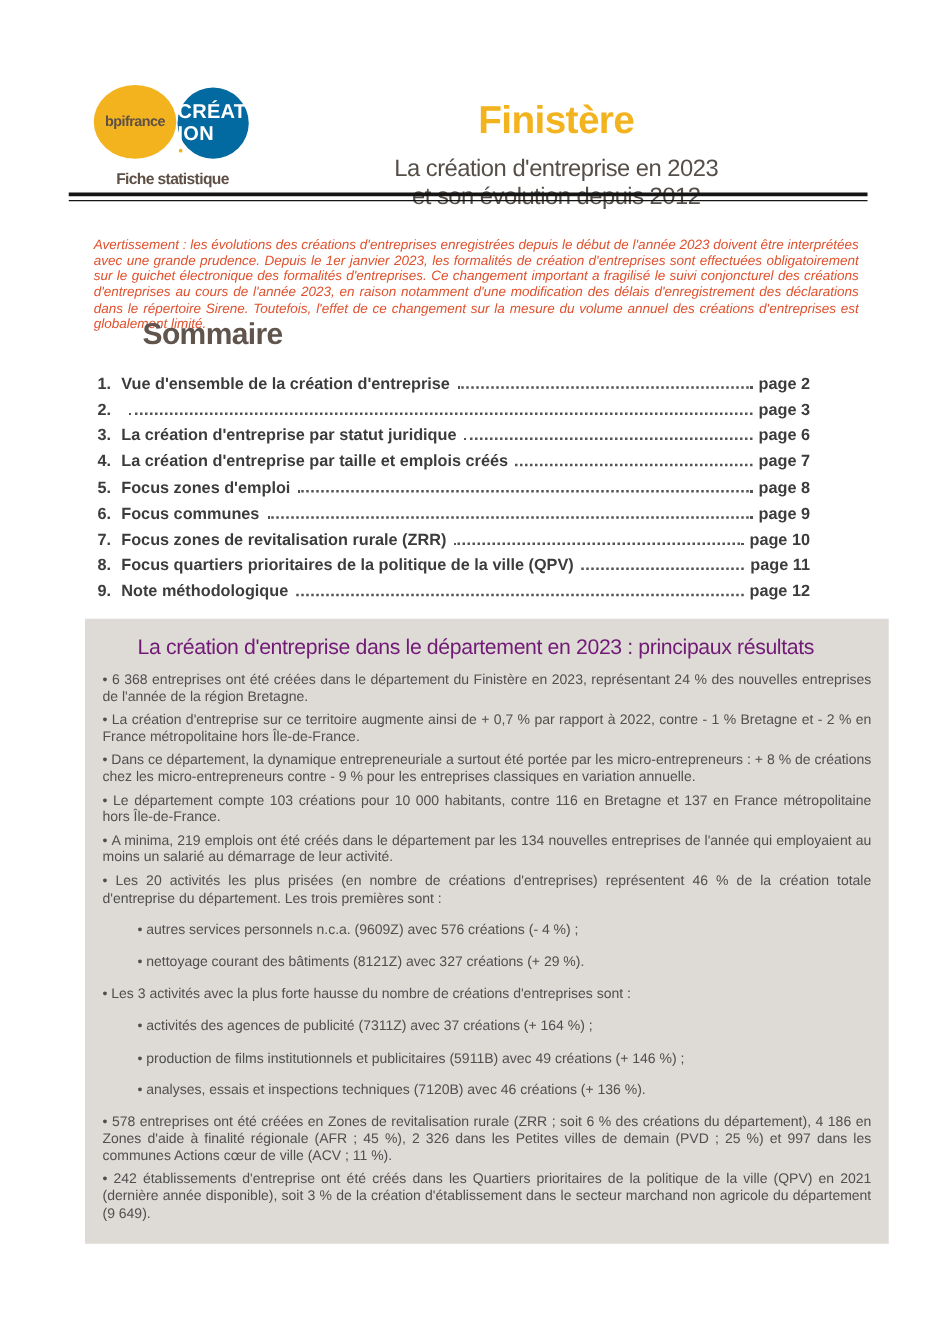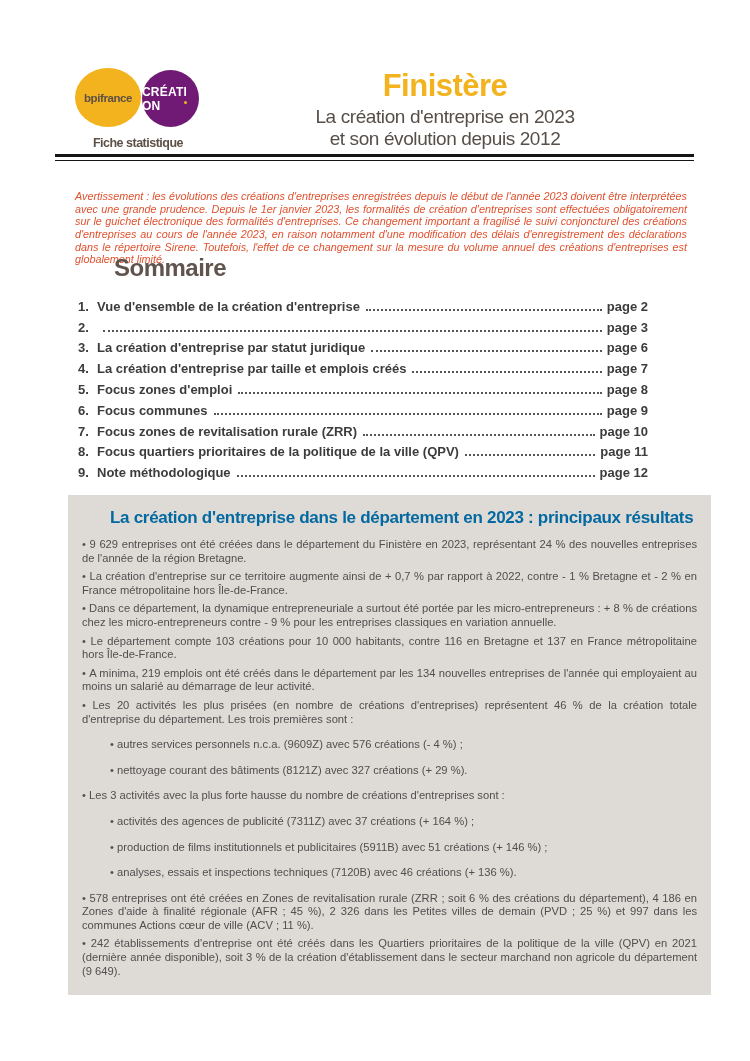--- a/index.html
+++ b/index.html
@@ -24,24 +24,24 @@
     width: 66px; height: 59px;
     border-radius: 50%;
     background: #F2B31E;
     display: flex; align-items: center; justify-content: center;
     color: #5E5047; font-weight: bold; font-size: 11.5px;
     letter-spacing: -0.4px;
   }
   .creation-circle {
     width: 57px; height: 57px;
     border-radius: 50%;
-    background: #701a75;
+    background: #0369a1;
     margin-left: 1px;
     display: flex; align-items: center; justify-content: center;
-    color: #ffffff; font-weight: bold; font-size: 12px;
+    color: #ffffff; font-weight: bold; font-size: 16px;
     letter-spacing: 0.2px;
   }
   .creation-i { position: relative; display: inline-block; }
   .creation-i-dot {
     position: absolute;
     left: 50%; bottom: -5px;
     width: 3px; height: 3px;
     margin-left: -1.5px;
     border-radius: 50%;
     background: #F2B31E;
@@ -50,21 +50,21 @@
     margin-top: 9px;
     width: 126px;
     text-align: center;
     color: #5E5047;
     font-weight: bold;
     font-size: 12.5px;
     letter-spacing: -0.5px;
   }
   .title-block { flex: 1; text-align: center; padding-right: 30px; }
   .page-title {
-    margin: 2px;
+    margin: 12px;
     font-size: 31px;
     font-weight: 800;
     color: #F2B31E;
     letter-spacing: -0.5px;
     line-height: 1.05;
   }
   .page-subtitle {
     margin-top: 3px;
     font-size: 19px;
     font-weight: 400;
@@ -131,22 +131,22 @@
     position: absolute;
     top: 495px; left: 68px; width: 643px;
     min-height: 448px;
     box-sizing: border-box;
     background: #DEDAD6;
     padding: 10px 14px 12px 14px;
   }
   .box-title {
     margin: 3px 0 10px 28px;
     font-size: 17px;
-    font-weight: 700;
-    color: #0369a1;
+    font-weight: 400;
+    color: #701a75;
     letter-spacing: -0.3px;
   }
   .bullet {
     margin: 0 0 5px 0;
     font-size: 11.2px;
     line-height: 13.6px;
     color: #4F4F4F;
     text-align: justify;
   }
   .bullet::before { content: "\2022\00A0"; }
@@ -252,34 +252,34 @@
         <span class="toc-num">9.</span>
         <span class="toc-label">Note méthodologique</span>
         <span class="toc-leader"></span>
         <span class="toc-page">page 12</span>
       </div>
     </div>
 
   <div class="results-box">
     <h3 class="box-title">La création d'entreprise dans le département en 2023 : principaux résultats</h3>
     <div>
-        <p class="bullet">9 629 entreprises ont été créées dans le département du Finistère en 2023, représentant 24 % des nouvelles entreprises de l'année de la région Bretagne.</p>
+        <p class="bullet">6 368 entreprises ont été créées dans le département du Finistère en 2023, représentant 24 % des nouvelles entreprises de l'année de la région Bretagne.</p>
         <p class="bullet">La création d'entreprise sur ce territoire augmente ainsi de + 0,7 % par rapport à 2022, contre - 1 % Bretagne et - 2 % en France métropolitaine hors Île-de-France.</p>
         <p class="bullet">Dans ce département, la dynamique entrepreneuriale a surtout été portée par les micro-entrepreneurs : + 8 % de créations chez les micro-entrepreneurs contre - 9 % pour les entreprises classiques en variation annuelle.</p>
         <p class="bullet">Le département compte 103 créations pour 10 000 habitants, contre 116 en Bretagne et 137 en France métropolitaine hors Île-de-France.</p>
         <p class="bullet">A minima, 219 emplois ont été créés dans le département par les 134 nouvelles entreprises de l'année qui employaient au moins un salarié au démarrage de leur activité.</p>
         <p class="bullet">Les 20 activités les plus prisées (en nombre de créations d'entreprises) représentent 46 % de la création totale d'entreprise du département. Les trois premières sont :</p>
         <div class="sub-list">
           <p class="sub-bullet">autres services personnels n.c.a. (9609Z) avec 576 créations (- 4 %) ;</p>
           <p class="sub-bullet">nettoyage courant des bâtiments (8121Z) avec 327 créations (+ 29 %).</p>
         </div>
         <p class="bullet">Les 3 activités avec la plus forte hausse du nombre de créations d'entreprises sont :</p>
         <div class="sub-list">
           <p class="sub-bullet">activités des agences de publicité (7311Z) avec 37 créations (+ 164 %) ;</p>
-          <p class="sub-bullet">production de films institutionnels et publicitaires (5911B) avec 51 créations (+ 146 %) ;</p>
+          <p class="sub-bullet">production de films institutionnels et publicitaires (5911B) avec 49 créations (+ 146 %) ;</p>
           <p class="sub-bullet">analyses, essais et inspections techniques (7120B) avec 46 créations (+ 136 %).</p>
         </div>
         <p class="bullet">578 entreprises ont été créées en Zones de revitalisation rurale (ZRR ; soit 6 % des créations du département), 4 186 en Zones d'aide à finalité régionale (AFR ; 45 %), 2 326 dans les Petites villes de demain (PVD ; 25 %) et 997 dans les communes Actions cœur de ville (ACV ; 11 %).</p>
         <p class="bullet">242 établissements d'entreprise ont été créés dans les Quartiers prioritaires de la politique de la ville (QPV) en 2021 (dernière année disponible), soit 3 % de la création d'établissement dans le secteur marchand non agricole du département (9 649).</p>
       </div>
   </div>
 
   <div class="footer"><span class="footer-seg">Bpifrance Création</span><span class="footer-sep">│</span><span class="footer-seg">Observatoire de la création d'entreprise</span><span class="footer-sep">│</span><span class="footer-seg">Finistère – Fiche statistique – Année 2023</span></div>
 
 </div>

